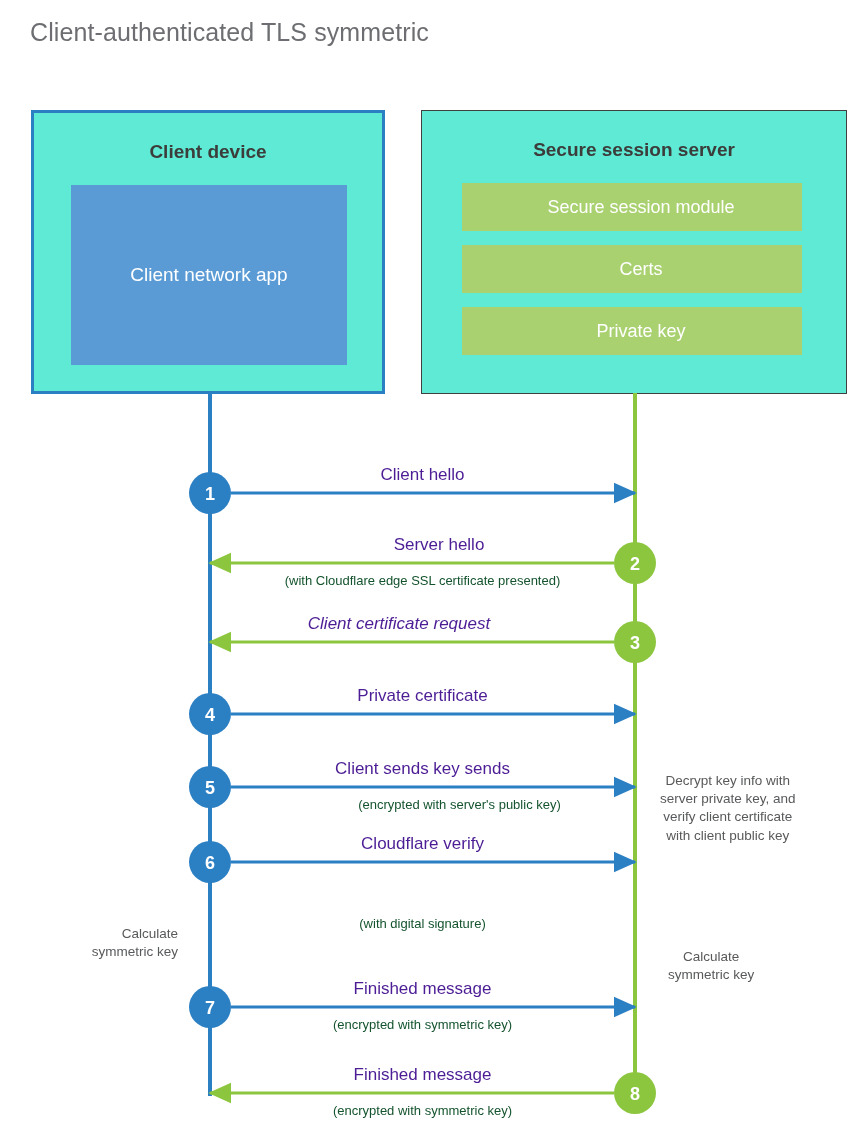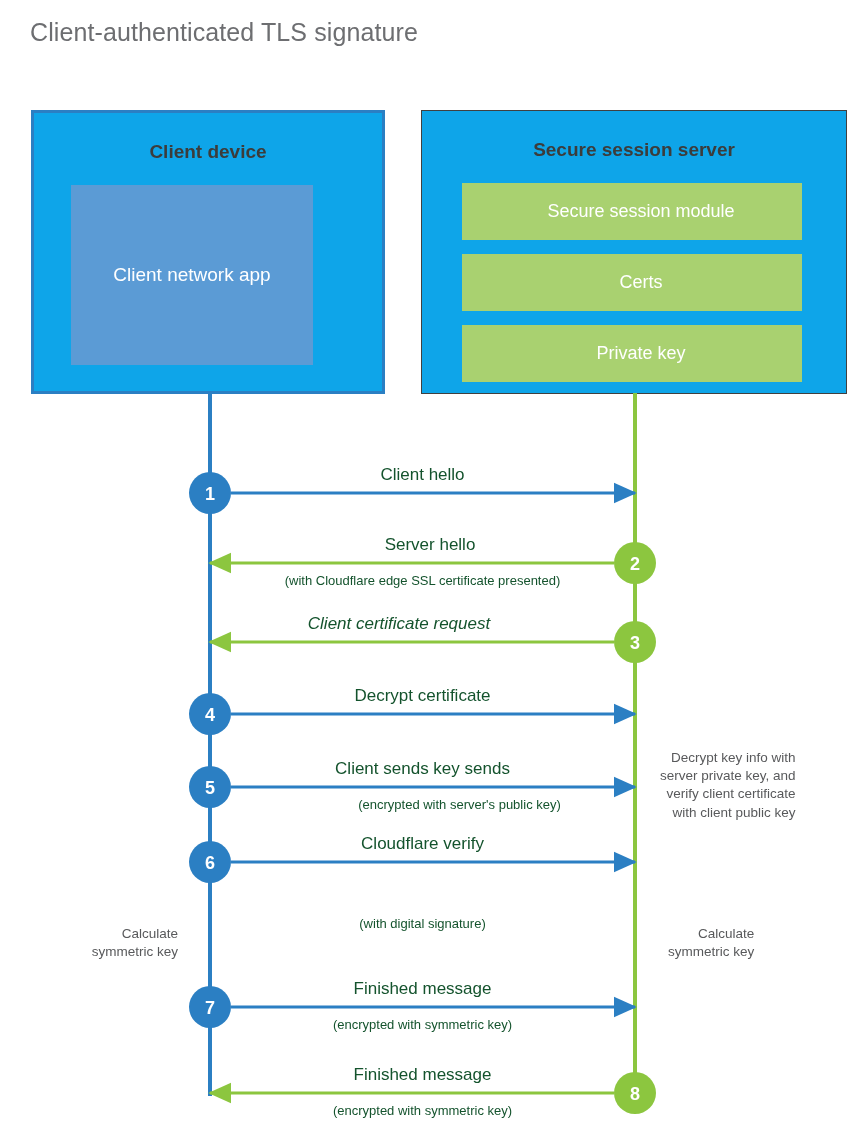--- a/index.html
+++ b/index.html
@@ -30,21 +30,21 @@
     font-size: 25px;
     font-weight: 300;
     color: #6d6e71;
     letter-spacing: 0.1px;
     white-space: nowrap;
   }
 
   
   .party-box {
     position: absolute;
-    background: #0ea5e9;
+    background: #5eead4;
     box-sizing: border-box;
   }
   .party-box.client {
     left: 31px;
     top: 110px;
     width: 354px;
     height: 284px;
     border: 3px solid #2b7fc3;
   }
   .party-box.server {
@@ -62,21 +62,21 @@
     text-align: center;
     font-size: 19px;
     font-weight: bold;
     color: #3c3c3b;
   }
 
   .client-app-box {
     position: absolute;
     left: 37px;
     top: 72px;
-    width: 242px;
+    width: 276px;
     height: 180px;
     background: #5b9bd5;
     display: flex;
     align-items: center;
     justify-content: center;
     text-align: center;
     color: #ffffff;
     font-size: 19px;
     font-weight: 300;
     line-height: 1.35;
@@ -84,21 +84,21 @@
     box-sizing: border-box;
   }
 
   .server-bars {
     position: absolute;
     left: 40px;
     top: 72px;
     width: 340px;
   }
   .server-bar {
-    height: 57px;
+    height: 48px;
     background: #a9d170;
     margin-bottom: 14px;
     display: flex;
     align-items: center;
     justify-content: center;
     color: #ffffff;
     font-size: 18px;
     font-weight: 300;
     padding-left: 18px;
   }
@@ -119,21 +119,21 @@
     font-weight: bold;
     fill: #ffffff;
     text-anchor: middle;
     dominant-baseline: central;
   }
 
   
   .arrow-label {
     position: absolute;
     text-align: center;
-    color: #14532d;
+    color: #4c1d95;
     font-size: 17px;
     font-weight: 400;
     white-space: nowrap;
     transform: translate(-50%, -100%);
   }
   .arrow-sublabel {
     position: absolute;
     text-align: center;
     color: #14532d;
     font-size: 13px;
@@ -143,28 +143,28 @@
   }
 
   .side-note {
     position: absolute;
     color: #58595b;
     font-size: 13.5px;
     line-height: 1.35;
     white-space: pre-line;
   }
   .side-note.right-al { text-align: right; transform: translate(-100%, 0); }
-  .side-note.left-al  { text-align: right; }
+  .side-note.left-al  { text-align: center; margin-top: 23px; }
 </style>
 </head>
 <body>
 
 <div id="diagram-root">
 
-  <div class="page-title">Client-authenticated TLS signature</div>
+  <div class="page-title">Client-authenticated TLS symmetric</div>
 
   <div class="party-box client">
     <div class="party-title">Client device</div>
     <div class="client-app-box">Client network app</div>
   </div>
 
   <div class="party-box server">
     <div class="party-title">Secure session server</div>
     <div class="server-bars">
       <div class="server-bar">Secure session module</div>
@@ -229,24 +229,24 @@
         </g>
         <g>
           <circle cx="635" cy="1093" r="21" fill="#8cc63f"></circle>
           <text x="635" y="1094" class="step-num">8</text>
         </g>
       </g>
   </svg>
 
   <div id="labels-layer">
       <div class="arrow-label" style="left: 422.5px; top: 485px;">Client hello</div>
-      <div class="arrow-label" style="left: 430px; top: 555px;">Server hello</div>
+      <div class="arrow-label" style="left: 439px; top: 555px;">Server hello</div>
       <div class="arrow-sublabel" style="left: 422.5px; top: 573px;">(with Cloudflare edge SSL certificate presented)</div>
       <div class="arrow-label" style="left: 399px; top: 634px; font-style: italic;">Client certificate request</div>
-      <div class="arrow-label" style="left: 422.5px; top: 706px;">Decrypt certificate</div>
+      <div class="arrow-label" style="left: 422.5px; top: 706px;">Private certificate</div>
       <div class="arrow-label" style="left: 422.5px; top: 779px;">Client sends key sends</div>
       <div class="arrow-sublabel" style="left: 422.5px; top: 797px; margin-left: 37px;">(encrypted with server's public key)</div>
       <div class="arrow-label" style="left: 422.5px; top: 854px;">Cloudflare verify</div>
       <div class="arrow-sublabel" style="left: 422.5px; top: 872px; margin-top: 44px;">(with digital signature)</div>
       <div class="arrow-label" style="left: 422.5px; top: 999px;">Finished message</div>
       <div class="arrow-sublabel" style="left: 422.5px; top: 1017px;">(encrypted with symmetric key)</div>
       <div class="arrow-label" style="left: 422.5px; top: 1085px;">Finished message</div>
       <div class="arrow-sublabel" style="left: 422.5px; top: 1103px;">(encrypted with symmetric key)</div>
     </div>
 

